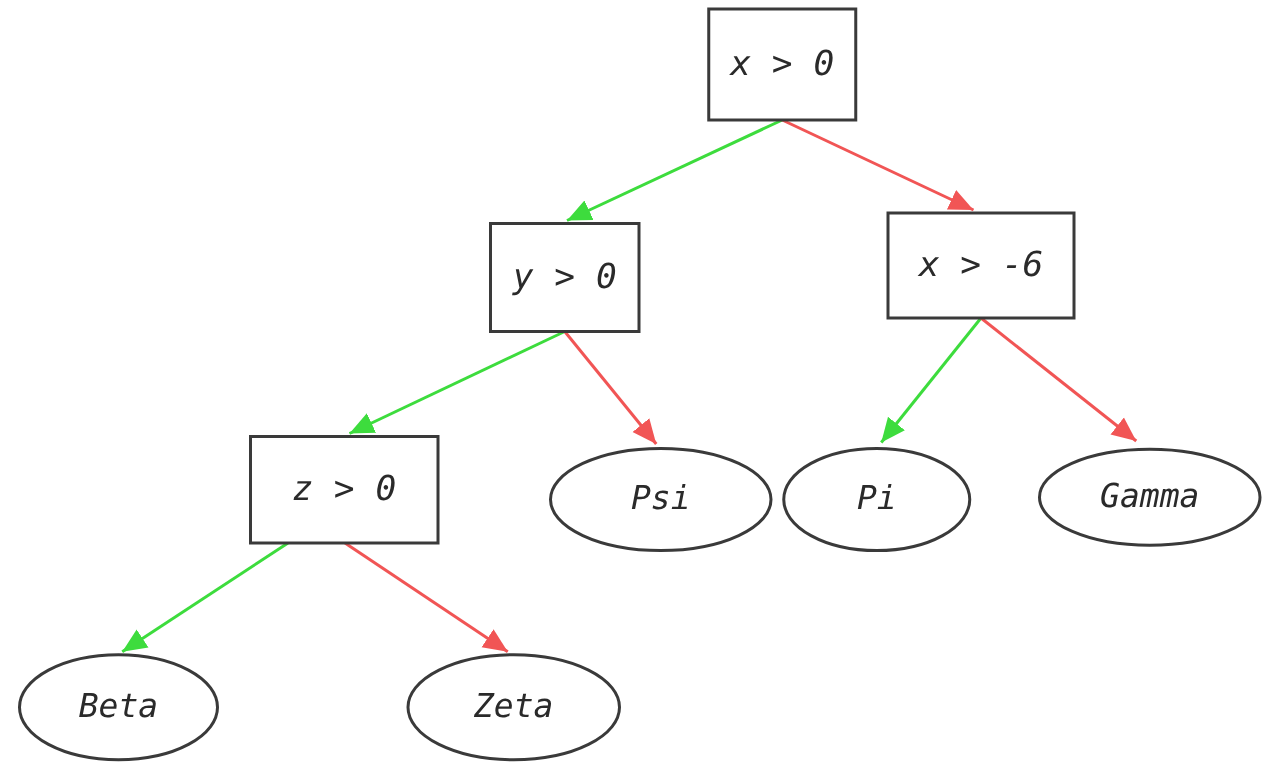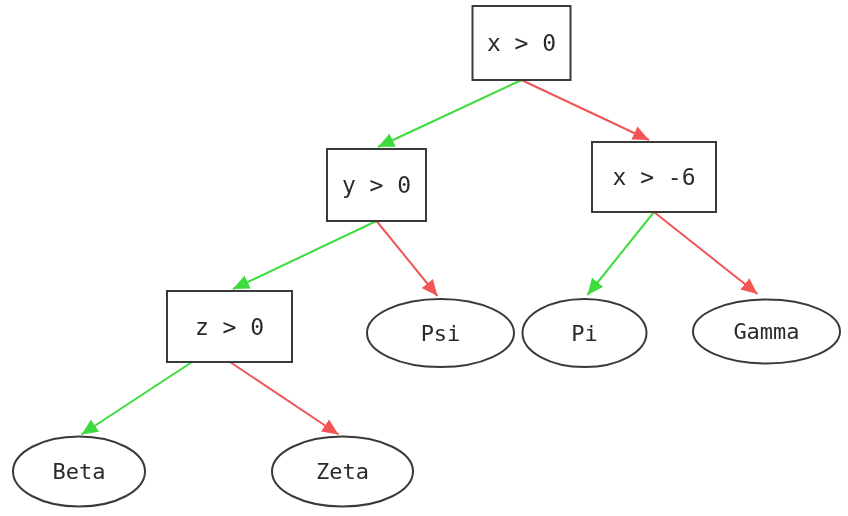--- a/index.html
+++ b/index.html
@@ -6,20 +6,21 @@
     margin: 0;
     padding: 0;
     background: var(--background, #ffffff);
   }
   .canvas {
     position: relative;
     width: 848px;
     height: 516px;
     background: var(--background, #ffffff);
     font-family: "DejaVu Sans Mono", monospace;
+    font-style: italic;
   }
   svg { display: block; }
   .node-shape {
     fill: var(--node-fill, #ffffff);
     stroke: var(--node-border, #3a3a3a);
     stroke-width: 2;
   }
   .node-label {
     fill: var(--text, #2a2a2a);
     font-family: "DejaVu Sans Mono", monospace;

